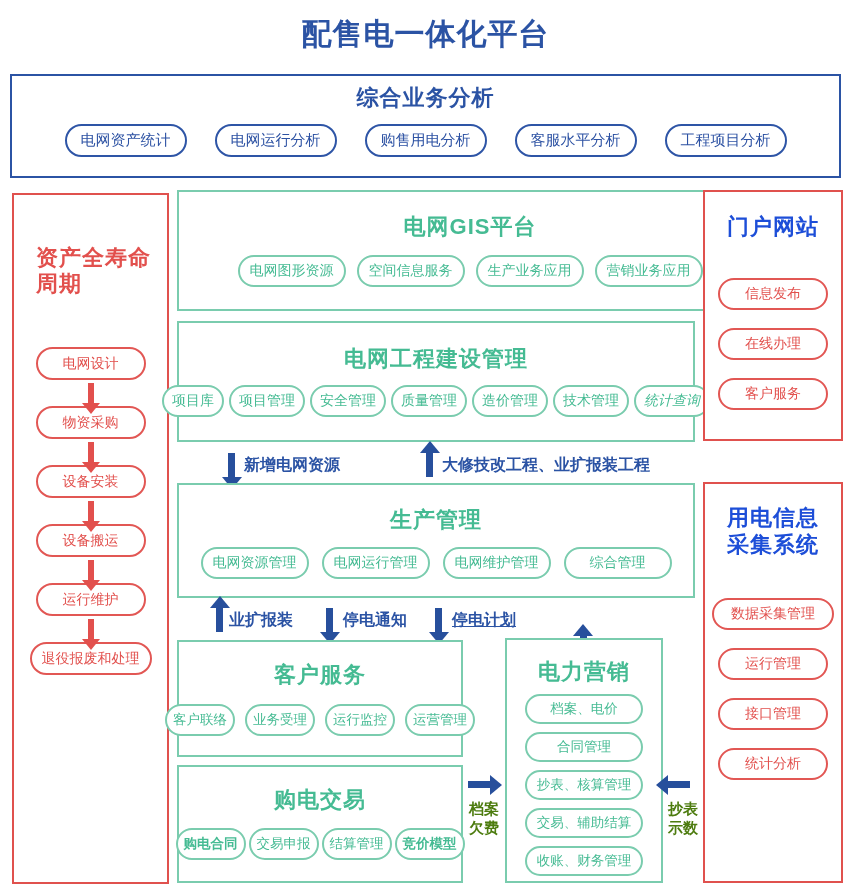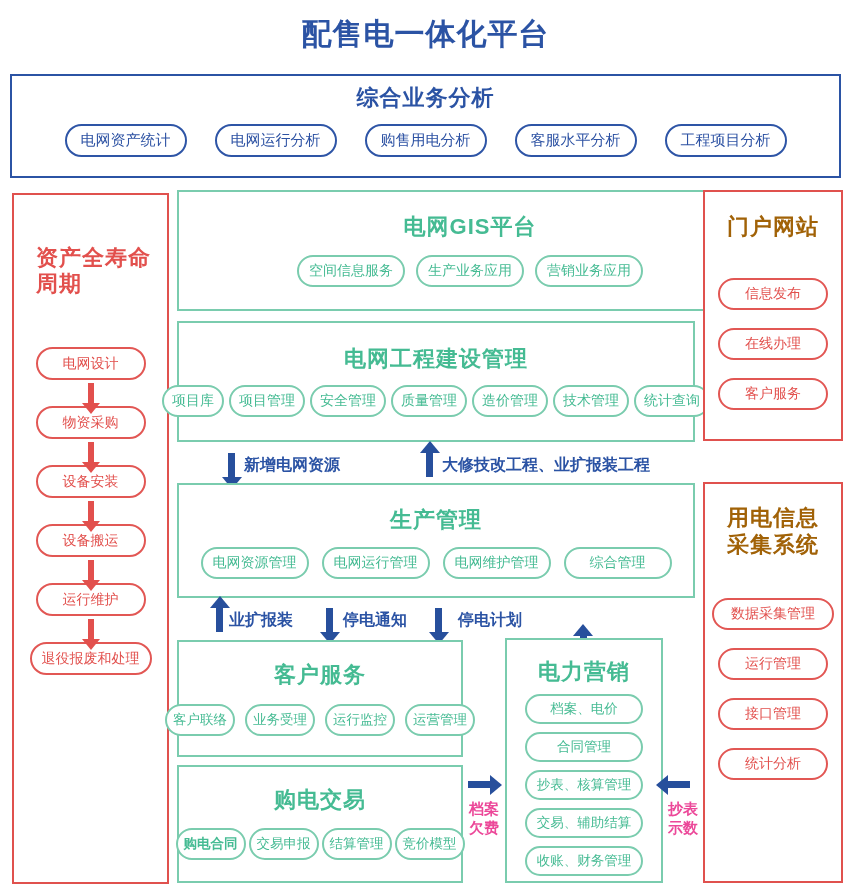--- a/index.html
+++ b/index.html
@@ -10,21 +10,21 @@
     font-size: 30px; font-weight: bold; color: #2b53a4; letter-spacing: 1px; }
 
   .panel { position: absolute; background: #fff; }
   .p-blue  { border: 2px solid #2b53a4; }
   .p-red   { border: 2px solid #e0514e; }
   .p-green { border: 2px solid #7accae; }
 
   .hd { text-align: center; font-weight: bold; letter-spacing: 1px; }
   .hd-blue  { color: #2b53a4; font-size: 22px; }
   .hd-green { color: #45bb93; font-size: 22px; }
-  .hd-red   { color: #a16207; font-size: 22px; }
+  .hd-red   { color: #1d4ed8; font-size: 22px; }
 
   .pill { display: flex; align-items: center; justify-content: center;
     border-radius: 17px; background: #fff; white-space: nowrap; }
   .pill.b { border: 2px solid #2e55a6; color: #2d52a3; font-size: 15px; height: 33px; min-width: 120px; padding: 0 14px; }
   .pill.g { border: 2px solid #7accae; color: #45bb93; font-size: 14px; height: 32px; padding: 0 10px; }
   .pill.r { border: 2px solid #e25754; color: #e2504d; font-size: 14px; height: 32px; padding: 0 10px; }
 
   .row { display: flex; justify-content: center; align-items: center; }
   .col { display: flex; flex-direction: column; align-items: center; border-radius: 7px; }
 
@@ -43,21 +43,21 @@
   
   .harr { position: relative; height: 7px; width: 22px; background: #274f9c; }
   .harr.right::after { content: ""; position: absolute; left: 100%; top: 50%; transform: translateY(-50%);
     border: 10px solid transparent; border-right: none; border-left: 12px solid #274f9c; }
   .harr.left::before { content: ""; position: absolute; right: 100%; top: 50%; transform: translateY(-50%);
     border: 10px solid transparent; border-left: none; border-right: 12px solid #274f9c; }
 
   .flow { position: absolute; display: flex; align-items: center; height: 36px; justify-content: center; }
   .flow-label { margin-left: 9px; font-size: 16px; font-weight: bold; color: #2b53a4; white-space: nowrap; }
 
-  .side-label { position: absolute; font-size: 15px; font-weight: bold; color: #ec4899;
+  .side-label { position: absolute; font-size: 15px; font-weight: bold; color: #4d7c0f;
     line-height: 19px; white-space: pre-line; text-align: left; }
 
   .pre { white-space: pre-line; }
 
   .lifecycle-title { position: absolute; top: 50px; left: 22px; font-size: 22px; font-weight: bold;
     color: #e2504d; line-height: 26px; letter-spacing: 1px; white-space: pre-line; text-align: left; }
   .lifecycle-steps { position: absolute; top: 152px; left: 0; width: 100%; }
   .lifecycle-steps .pill { min-width: 110px; height: 33px; padding: 0 10px; font-size: 14px; }
 </style>
 </head>
@@ -92,36 +92,37 @@
       <div class="varr red down"></div>
       <div class="pill r">运行维护</div>
       <div class="varr red down"></div>
       <div class="pill r">退役报废和处理</div>
     </div>
   </div>
 
   <div class="panel p-green" style="left:177px; top:190px; width:586px; height:121px;">
     <div class="hd hd-green" style="margin-top:20px;">电网GIS平台</div>
     <div class="row" style="margin-top:13px; gap:11px;">
+      <div class="pill g">电网图形资源</div>
       <div class="pill g">空间信息服务</div>
       <div class="pill g">生产业务应用</div>
       <div class="pill g">营销业务应用</div>
     </div>
   </div>
 
   <div class="panel p-green" style="left:177px; top:321px; width:518px; height:121px;">
     <div class="hd hd-green" style="margin-top:21px;">电网工程建设管理</div>
     <div class="row" style="margin-top:11px; gap:5px;">
       <div class="pill g" style="padding:0 8px;">项目库</div>
       <div class="pill g" style="padding:0 8px;">项目管理</div>
       <div class="pill g" style="padding:0 8px;">安全管理</div>
       <div class="pill g" style="padding:8px 8px;">质量管理</div>
       <div class="pill g" style="padding:0 8px;">造价管理</div>
       <div class="pill g" style="padding:0 8px;">技术管理</div>
-      <div class="pill g" style="padding:12px 8px;">统计查询</div>
+      <div class="pill g" style="padding:12px 8px;font-style:italic;">统计查询</div>
     </div>
   </div>
 
   <div class="flow" style="left:228px; top:447px;">
     <div class="varr blue down"></div>
     <div class="flow-label">新增电网资源</div>
   </div>
   <div class="flow" style="left:426px; top:447px;">
     <div class="varr blue up"></div>
     <div class="flow-label">大修技改工程、业扩报装工程</div>
@@ -140,21 +141,21 @@
   <div class="flow" style="left:216px; top:602px;">
     <div class="varr blue up"></div>
     <div class="flow-label" style="margin-left:6px;">业扩报装</div>
   </div>
   <div class="flow" style="left:326px; top:602px;">
     <div class="varr blue down"></div>
     <div class="flow-label" style="margin-left:10px;">停电通知</div>
   </div>
   <div class="flow" style="left:435px; top:602px;">
     <div class="varr blue down"></div>
-    <div class="flow-label" style="margin-left:16px;">停电计划</div>
+    <div class="flow-label" style="margin-left:10px;text-decoration:underline;">停电计划</div>
   </div>
   <div class="flow" style="left:548px; top:636px;flex-direction:column;">
     <div class="varr blue up"></div>
     <div class="flow-label" style="margin-left:6px;">设备生产</div>
   </div>
 
   <div class="panel p-green" style="left:177px; top:640px; width:286px; height:117px;">
     <div class="hd hd-green" style="margin-top:18px;">客户服务</div>
     <div class="row" style="margin-top:14px; gap:10px;">
       <div class="pill g" style="padding:0 6px; font-size:13.5px;">客户联络</div>
@@ -163,21 +164,21 @@
       <div class="pill g" style="padding:0 6px; font-size:13.5px;">运营管理</div>
     </div>
   </div>
 
   <div class="panel p-green" style="left:177px; top:765px; width:286px; height:118px;">
     <div class="hd hd-green" style="margin-top:18px;">购电交易</div>
     <div class="row" style="margin-top:13px; gap:3px;">
       <div class="pill g" style="padding:0 6px; font-size:13.5px;font-weight:bold;">购电合同</div>
       <div class="pill g" style="padding:0 6px; font-size:13.5px;">交易申报</div>
       <div class="pill g" style="padding:0 6px; font-size:13.5px;">结算管理</div>
-      <div class="pill g" style="padding:8px 6px; font-size:13.5px;">竞价模型</div>
+      <div class="pill g" style="padding:8px 6px; font-size:13.5px;font-weight:bold;">竞价模型</div>
     </div>
   </div>
 
   <div class="panel p-green" style="left:505px; top:638px; width:158px; height:245px;">
     <div class="hd hd-green" style="margin-top:17px;">电力营销</div>
     <div class="col" style="margin-top:7px; gap:8px;">
       <div class="pill g" style="width:118px; height:30px; font-size:13.5px; padding:0 2px;">档案、电价</div>
       <div class="pill g" style="width:118px; height:30px; font-size:13.5px; padding:0 2px;">合同管理</div>
       <div class="pill g" style="width:118px; height:30px; font-size:13.5px; padding:0 2px;">抄表、核算管理</div>
       <div class="pill g" style="width:118px; height:30px; font-size:13.5px; padding:0 2px;">交易、辅助结算</div>

